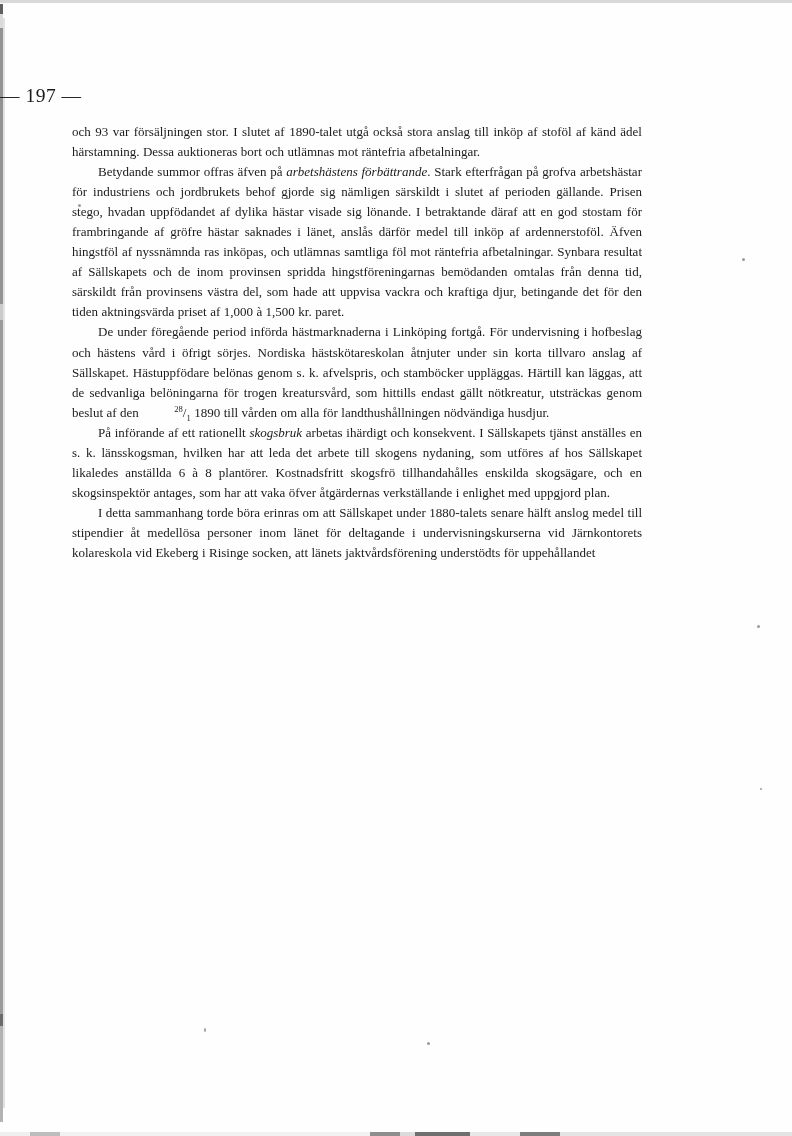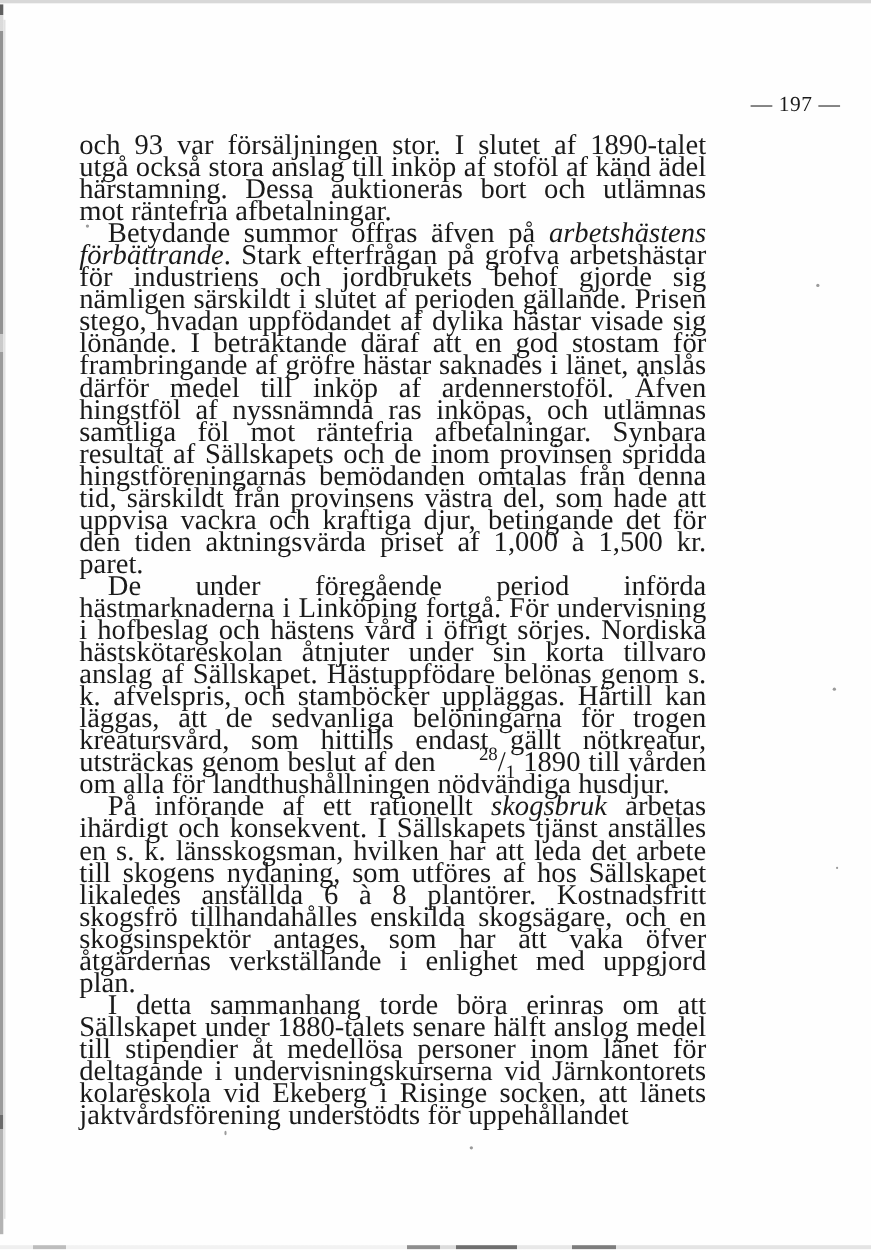--- a/index.html
+++ b/index.html
@@ -76,35 +76,35 @@
     position: absolute;
     background: #9b9b9b;
     border-radius: 50%;
   }
 
   .folio {
     position: absolute;
     top: 85px;
     left: 0;
     width: 764px;
-    text-align: right;
+    text-align: left;
     font-size: 19.5px;
     letter-spacing: 0.5px;
   }
 
   .textblock {
     position: absolute;
     left: 72px;
     top: 122px;
     width: 570px;
   }
 
   p.para {
     margin: 0;
-    font-size: 26px;
+    font-size: 13px;
     line-height: 20.05px;
     text-align: justify;
     text-justify: inter-word;
     word-spacing: 0.2px;
     -webkit-hyphens: none;
     hyphens: none;
   }
 
   p.para.indent {
     text-indent: 26px;

